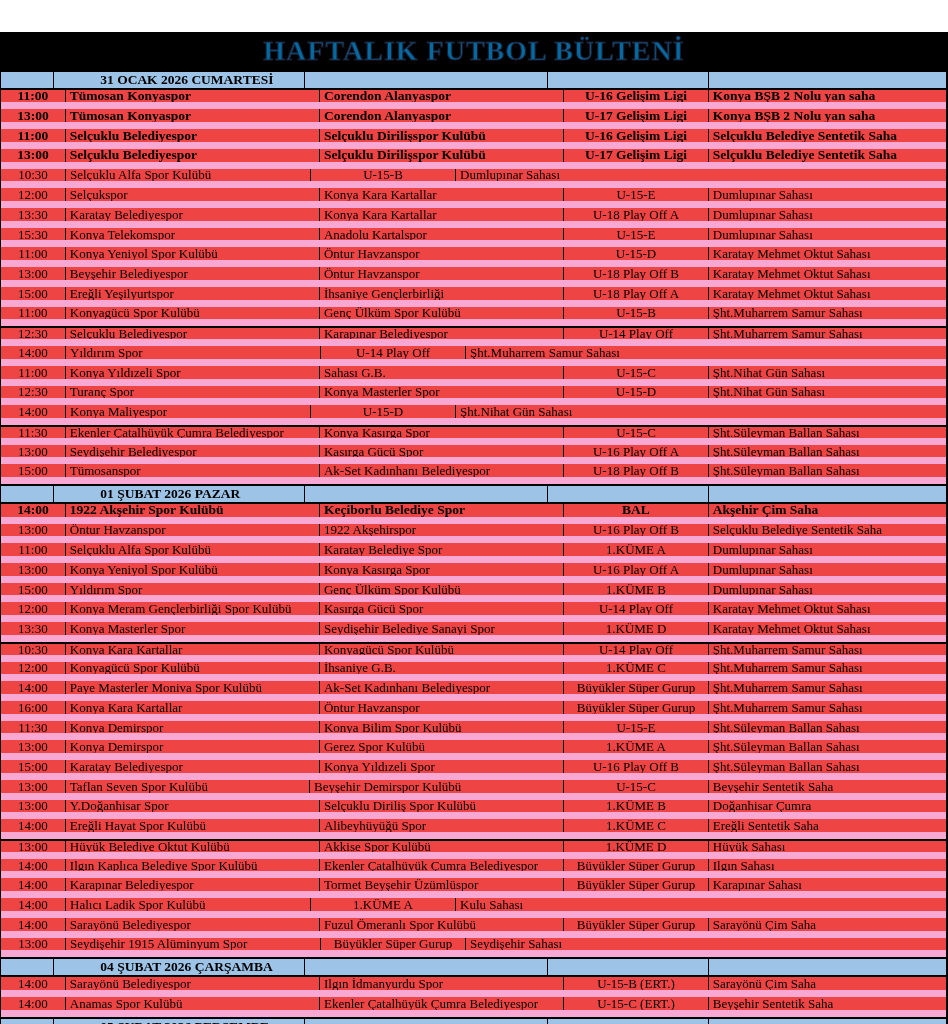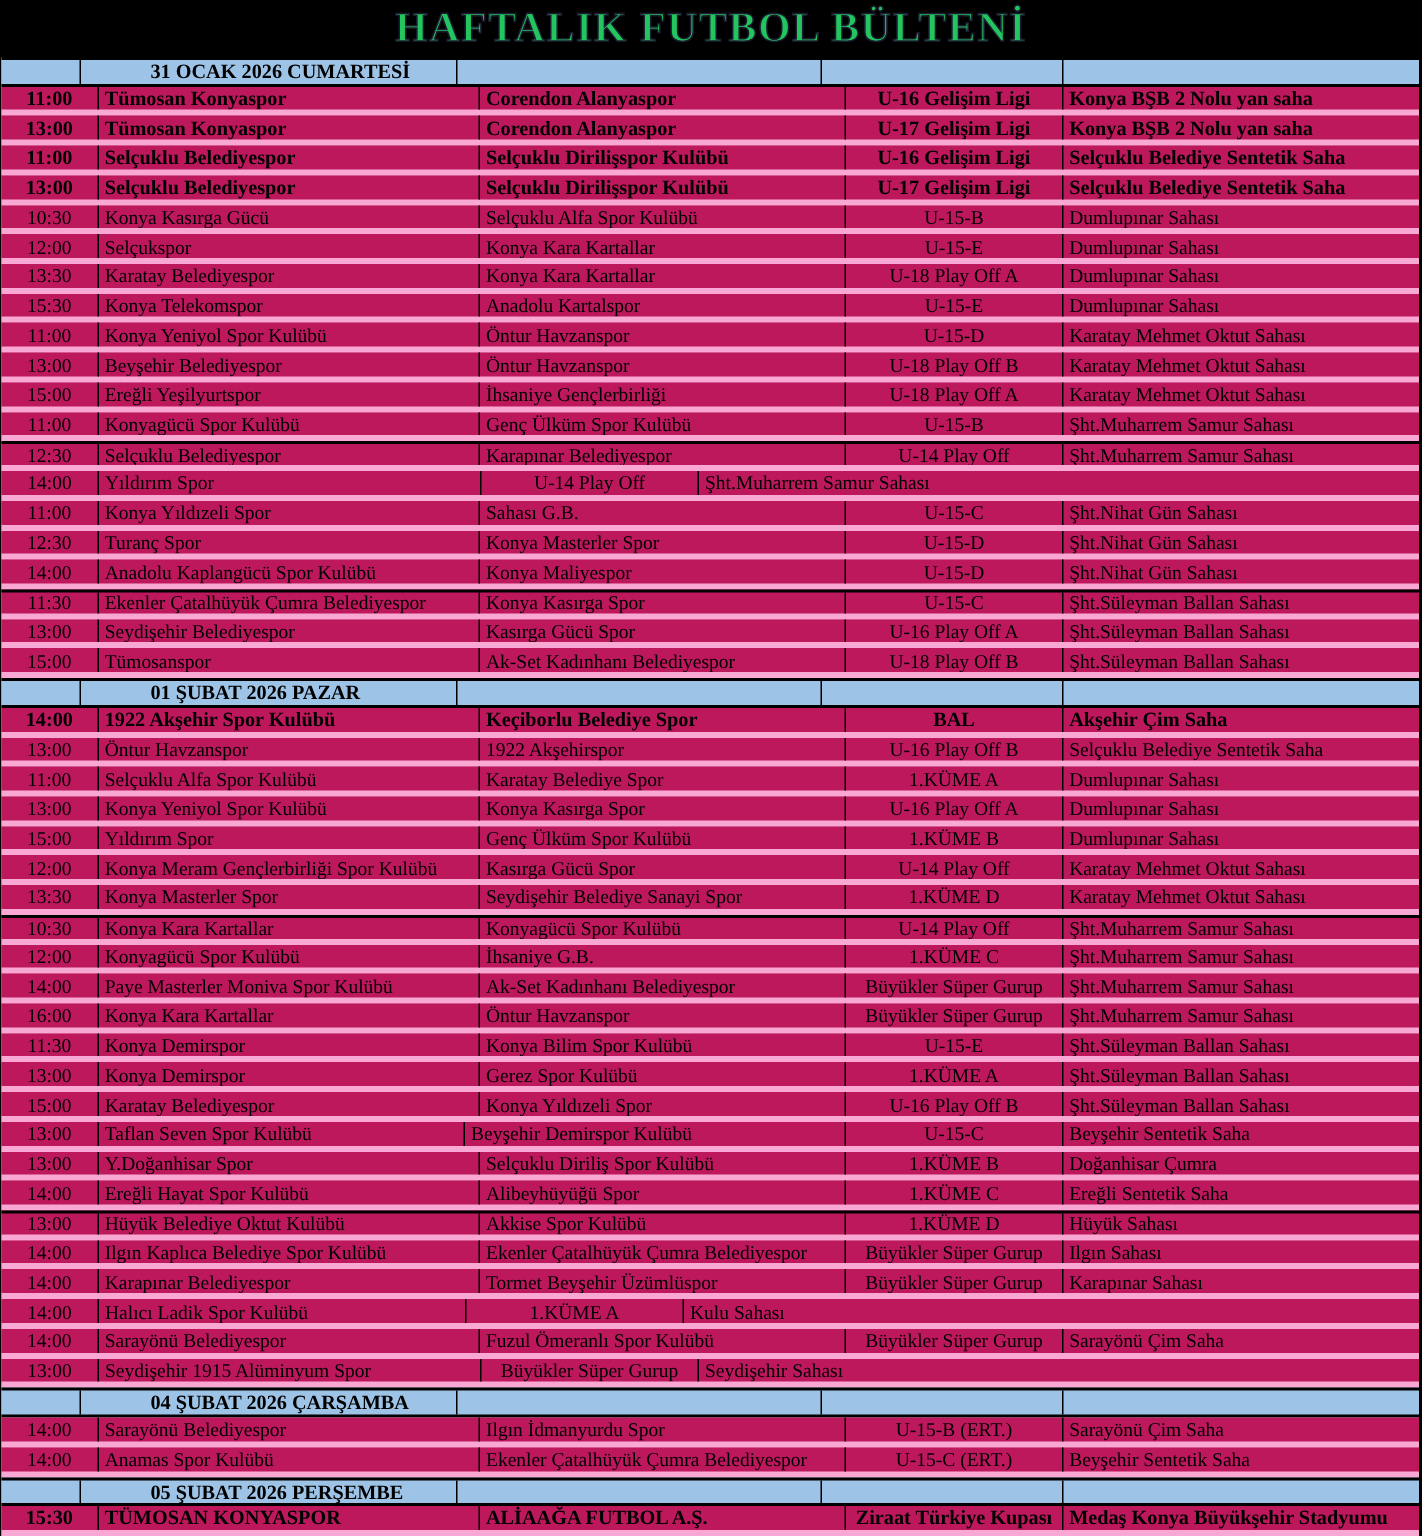--- a/index.html
+++ b/index.html
@@ -1,24 +1,24 @@
 <!DOCTYPE html>
 <html><head>
 <meta charset="utf-8">
 <style>
   html,body{margin:0;padding:0;background:#fff;}
   body{font-family:"Liberation Serif","DejaVu Serif",serif;}
   #sheet{width:948px;height:1024px;box-sizing:border-box;overflow:hidden;background:#fff;}
   .titlebar{
     height:38px;background:#000;display:flex;align-items:center;justify-content:center;
-    font-weight:bold;font-size:28px;letter-spacing:1px;color:#22c55e;
-    -webkit-text-stroke:1px #1c1c30;text-shadow:0 0 1px #23233d;
+    font-weight:bold;font-size:28px;letter-spacing:1px;color:#0369a1;
+    -webkit-text-stroke:1px #1c1c30;text-shadow:0 0 1px #23233d;margin-top:32px;
   }
   #rows{border-left:1px solid #000;border-right:2px solid #000;border-bottom:3px solid #000;box-sizing:border-box;}
-  .row{display:flex;height:19.72px;box-sizing:border-box;border-bottom:4px solid #f9a8d4;background:#be185d;}
+  .row{display:flex;height:19.72px;box-sizing:border-box;border-bottom:7px solid #f9a8d4;background:#ef4444;}
   .row.section{background:#9DC3E6;border-top:2px solid #000;border-bottom:2px solid #000;height:19.72px;font-weight:bold;gap:42px;}
   .row.thick{border-top:2px solid #000;}
   .row.bold{font-weight:bold;}
   .cell{box-sizing:border-box;border-right:1px solid #000;display:flex;align-items:center;
         overflow:hidden;white-space:nowrap;font-size:13px;line-height:1;}
   .row.bold .cell,.row.section .cell{font-size:13.5px;}
   .c-time{width:65px;justify-content:center;}
   .c-home{width:255px;padding-left:4px;}
   .c-away{width:245px;padding-left:4px;}
   .c-league{width:145px;justify-content:center;}
@@ -60,21 +60,20 @@
       </div>
       <div class="row bold">
         <div class="cell c-time">13:00</div>
         <div class="cell c-home">Selçuklu Belediyespor</div>
         <div class="cell c-away">Selçuklu Dirilişspor Kulübü</div>
         <div class="cell c-league">U-17 Gelişim Ligi</div>
         <div class="cell c-venue">Selçuklu Belediye Sentetik Saha</div>
       </div>
       <div class="row">
         <div class="cell c-time">10:30</div>
-        <div class="cell c-home">Konya Kasırga Gücü</div>
         <div class="cell c-away">Selçuklu Alfa Spor Kulübü</div>
         <div class="cell c-league">U-15-B</div>
         <div class="cell c-venue">Dumlupınar Sahası</div>
       </div>
       <div class="row">
         <div class="cell c-time">12:00</div>
         <div class="cell c-home">Selçukspor</div>
         <div class="cell c-away">Konya Kara Kartallar</div>
         <div class="cell c-league">U-15-E</div>
         <div class="cell c-venue">Dumlupınar Sahası</div>
@@ -143,21 +142,20 @@
       </div>
       <div class="row">
         <div class="cell c-time">12:30</div>
         <div class="cell c-home">Turanç Spor</div>
         <div class="cell c-away">Konya Masterler Spor</div>
         <div class="cell c-league">U-15-D</div>
         <div class="cell c-venue">Şht.Nihat Gün Sahası</div>
       </div>
       <div class="row">
         <div class="cell c-time">14:00</div>
-        <div class="cell c-home">Anadolu Kaplangücü Spor Kulübü</div>
         <div class="cell c-away">Konya Maliyespor</div>
         <div class="cell c-league">U-15-D</div>
         <div class="cell c-venue">Şht.Nihat Gün Sahası</div>
       </div>
       <div class="row thick">
         <div class="cell c-time">11:30</div>
         <div class="cell c-home">Ekenler Çatalhüyük Çumra Belediyespor</div>
         <div class="cell c-away">Konya Kasırga Spor</div>
         <div class="cell c-league">U-15-C</div>
         <div class="cell c-venue">Şht.Süleyman Ballan Sahası</div>

